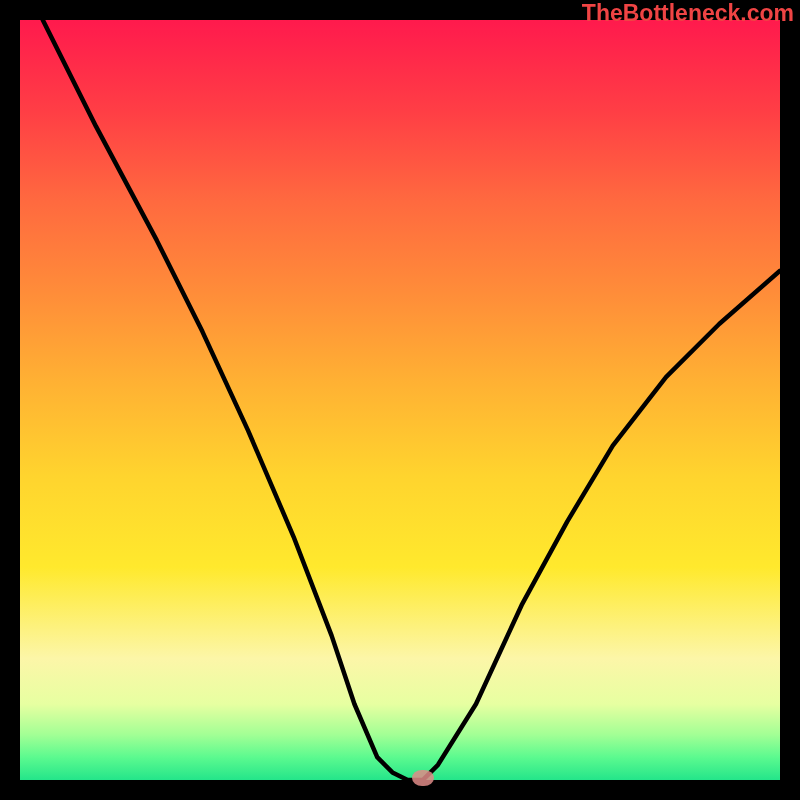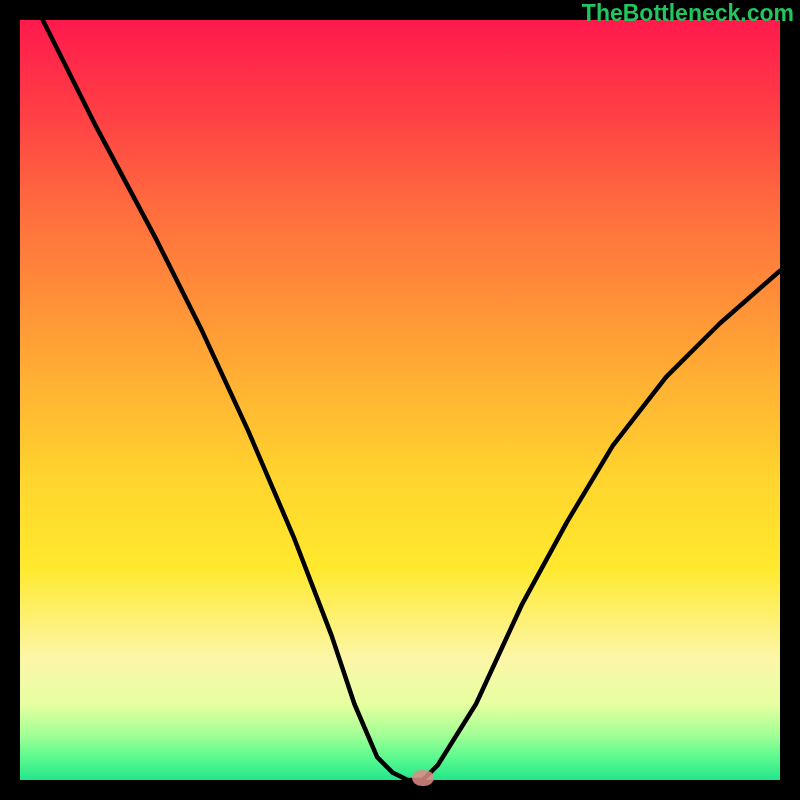--- a/index.html
+++ b/index.html
@@ -32,21 +32,21 @@
       #24e58a 100%
     );
   }
   .watermark {
     position: absolute;
     top: 0px;
     right: 6px;
     font-family: Arial, Helvetica, sans-serif;
     font-size: 23px;
     font-weight: 600;
-    color: #22c55e;
+    color: #ef4444;
     letter-spacing: 0px;
     user-select: none;
   }
   svg.curve {
     position: absolute;
     left: 0;
     top: 0;
     width: 760px;
     height: 760px;
   }

